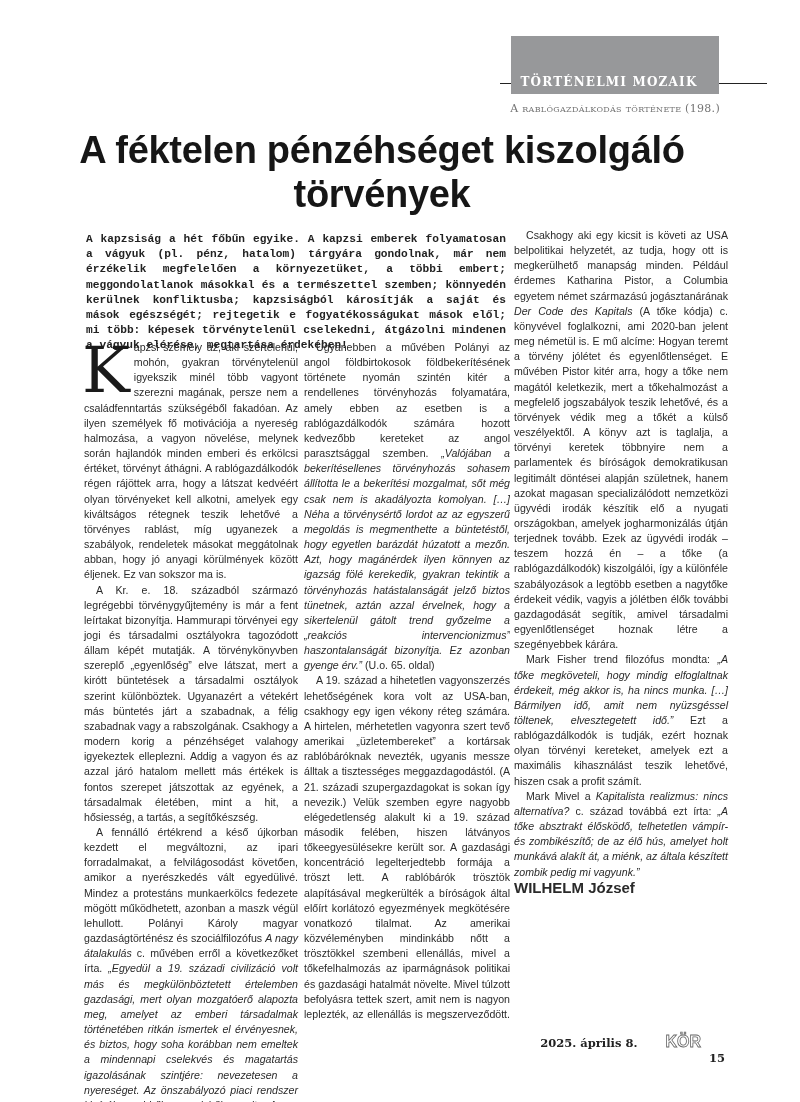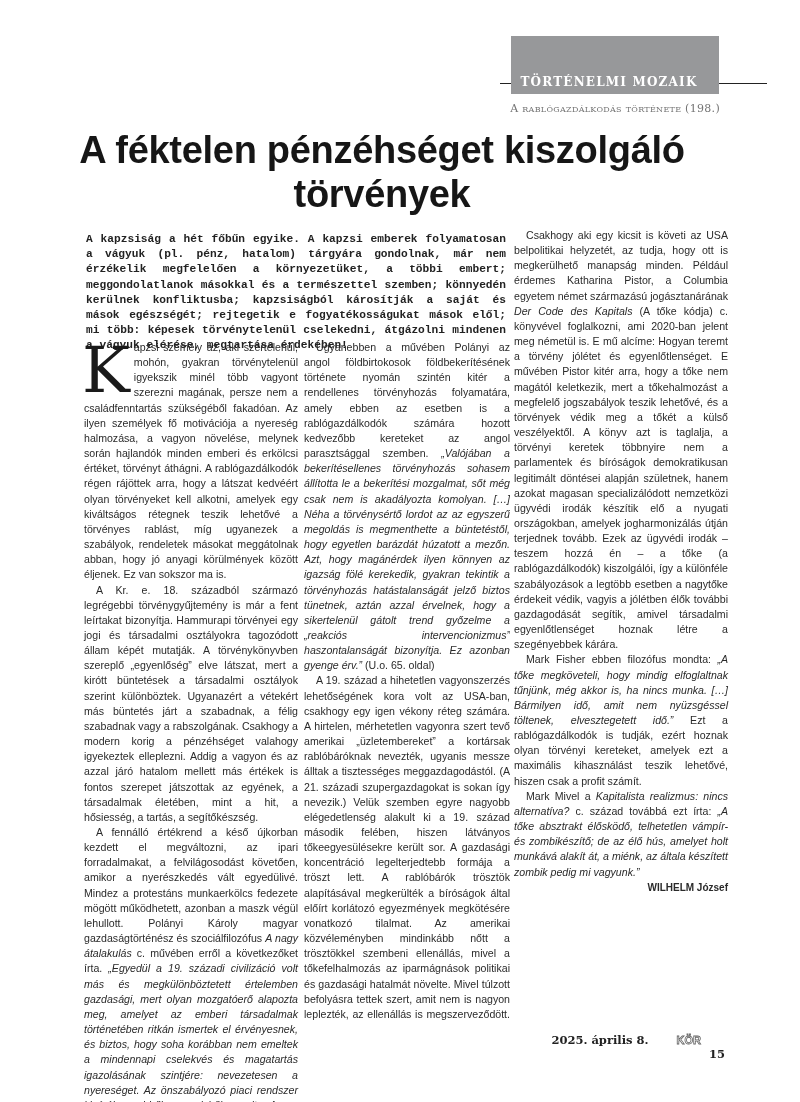--- a/index.html
+++ b/index.html
@@ -12,23 +12,23 @@
   .headline { position: absolute; left: 62px; top: 128px; width: 640px; text-align: center; font-family: "Liberation Sans", sans-serif; font-weight: bold; font-size: 38px; line-height: 44px; color: #161616; letter-spacing: -0.3px; }
   .lead { position: absolute; left: 86px; top: 232px; width: 420px; font-family: Liberation Mono, monospace; font-weight: bold; font-size: 11.2px; line-height: 15.2px; text-align: justify; color: #222; }
   .col { position: absolute; font-family: "Liberation Sans", sans-serif; font-size: 10.6px; line-height: 15.15px; text-align: justify; color: #2a2a2a; }
   .col p { margin: 0; text-indent: 12px; }
   .col p.noindent { text-indent: 0; }
   .col i { font-style: italic; }
   .col1 { left: 84px; top: 340px; width: 214px; }
   .col2 { left: 304px; top: 340px; width: 206px; }
   .col3 { left: 514px; top: 232px; width: 214px; }
   .dropcap { float: left; font-family: "DejaVu Serif", serif; font-size: 64px; line-height: 56px; margin: 2px 4px 0 -2px; color: #1a1a1a; }
-  .signature { text-align: right; font-weight: bold; font-size: 10px; margin-top: 4px; text-indent: 0 !important; }
+  .signature { text-align: left; font-weight: bold; font-size: 15px; margin-top: 4px; text-indent: 0 !important; }
   .footer { position: absolute; left: 535px; top: 1033px; width: 190px; text-align: right; font-family: "DejaVu Serif", serif; font-weight: bold; font-size: 11.5px; color: #222; }
-  .footer .logo { display: inline-block; color: #fff; -webkit-text-stroke: 0.8px #666; font-family: "Liberation Sans", sans-serif; font-weight: bold; font-size: 11px; margin: 0 24px; }
+  .footer .logo { display: inline-block; color: #fff; -webkit-text-stroke: 0.8px #666; font-family: "Liberation Sans", sans-serif; font-weight: bold; font-size: 16px; margin: 0 24px; }
 </style>
 </head>
 <body>
 
 <div class="section-tab"></div>
 <div class="rule-left"></div>
 <div class="rule-right"></div>
 <div class="section-label">TÖRTÉNELMI MOZAIK</div>
 
 <div class="series-title">A rablógazdálkodás története (198.)</div>
@@ -48,21 +48,21 @@
 <div class="col col3">
 </div>
 
 <div class="col" style="left:304px; top:340px; width:206px; height:680px; overflow:hidden;">
   <p><span>Ugyanebben a művében Polányi az angol földbirtokosok földbekerítésének története nyomán szintén kitér a rendellenes törvényhozás folyamatára, amely ebben az esetben is a rablógazdálkodók számára hozott kedvezőbb kereteket az angol parasztsággal szemben. </span><i>„Valójában a bekerítésellenes törvényhozás sohasem állította le a bekerítési mozgalmat, sőt még csak nem is akadályozta komolyan. […] Néha a törvénysértő lordot az az egyszerű megoldás is megmenthette a büntetéstől, hogy egyetlen barázdát húzatott a mezőn. Azt, hogy magánérdek ilyen könnyen az igazság fölé kerekedik, gyakran tekintik a törvényhozás hatástalanságát jelző biztos tünetnek, aztán azzal érvelnek, hogy a sikertelenül gátolt trend győzelme a „reakciós intervencionizmus” haszontalanságát bizonyítja. Ez azonban gyenge érv.”</i><span> (U.o. 65. oldal)</span></p>
   <p>A 19. század a hihetetlen vagyonszerzés lehetőségének kora volt az USA-ban, csakhogy egy igen vékony réteg számára. A hirtelen, mérhetetlen vagyonra szert tevő amerikai „üzletembereket” a kortársak rablóbáróknak nevezték, ugyanis messze álltak a tisztességes meggazdagodástól. (A 21. századi szupergazdagokat is sokan így nevezik.) Velük szemben egyre nagyobb elégedetlenség alakult ki a 19. század második felében, hiszen látványos tőkeegyesülésekre került sor. A gazdasági koncentráció legelterjedtebb formája a tröszt lett. A rablóbárók trösztök alapításával megkerülték a bíróságok által előírt korlátozó egyezmények megkötésére vonatkozó tilalmat. Az amerikai közvéleményben mindinkább nőtt a trösztökkel szembeni ellenállás, mivel a tőkefelhalmozás az iparmágnások politikai és gazdasági hatalmát növelte. Mivel túlzott befolyásra tettek szert, amit nem is nagyon leplezték, az ellenállás is megszerveződött. John Sherman szenátor törvényt javasolt az USA kongresszusában, amely megtiltotta a monopóliumokat és a kereskedelmi kiskapukat. A Sherman-törvény 1. cikkelye illegálisnak nyilvánított minden olyan szerződést, tröszt formájában létrejött egyesületet vagy bármilyen titkos megállapodást, amely korlátozta a forgalmat vagy kereskedelmet úgy belföldi, mint külföldi viszonylatban. A 2. cikkely előírta a monopolizálás vagy monopolizálási kísérlet tilalmát, valamint a monopolizálását célzó társulást vagy összejátszást.</p>
 </div>
 
 <div class="col" style="left:514px; top:228px; width:214px;">
   <p><span>Csakhogy aki egy kicsit is követi az USA belpolitikai helyzetét, az tudja, hogy ott is megkerülhető manapság minden. Például érdemes Katharina Pistor, a Columbia egyetem német származású jogásztanárának </span><i>Der Code des Kapitals</i><span> (A tőke kódja) c. könyvével foglalkozni, ami 2020-ban jelent meg németül is. E mű alcíme: Hogyan teremt a törvény jólétet és egyenlőtlenséget. E művében Pistor kitér arra, hogy a tőke nem magától keletkezik, mert a tőkehalmozást a megfelelő jogszabályok teszik lehetővé, és a törvények védik meg a tőkét a külső veszélyektől. A könyv azt is taglalja, a törvényi keretek többnyire nem a parlamentek és bíróságok demokratikusan legitimált döntései alapján születnek, hanem azokat magasan specializálódott nemzetközi ügyvédi irodák készítik elő a nyugati országokban, amelyek jogharmonizálás útján terjednek tovább. Ezek az ügyvédi irodák – teszem hozzá én – a tőke (a rablógazdálkodók) kiszolgálói, így a különféle szabályozások a legtöbb esetben a nagytőke érdekeit védik, vagyis a jólétben élők további gazdagodását segítik, amivel társadalmi egyenlőtlenséget hoznak létre a szegényebbek kárára.</span></p>
-  <p><span>Mark Fisher ebben filozófus mondta: </span><i>„A tőke megköveteli, hogy mindig elfoglaltnak tűnjünk, még akkor is, ha nincs munka. […] Bármilyen idő, amit nem nyüzsgéssel töltenek, elvesztegetett idő.”</i><span> Ezt a rablógazdálkodók is tudják, ezért hoznak olyan törvényi kereteket, amelyek ezt a maximális kihasználást teszik lehetővé, hiszen csak a profit számít.</span></p>
+  <p><span>Mark Fisher trend filozófus mondta: </span><i>„A tőke megköveteli, hogy mindig elfoglaltnak érdekeit, még akkor is, ha nincs munka. […] Bármilyen idő, amit nem nyüzsgéssel töltenek, elvesztegetett idő.”</i><span> Ezt a rablógazdálkodók is tudják, ezért hoznak olyan törvényi kereteket, amelyek ezt a maximális kihasználást teszik lehetővé, hiszen csak a profit számít.</span></p>
   <p><span>Mark Mivel a </span><i>Kapitalista realizmus: nincs alternatíva?</i><span> c. század továbbá ezt írta: </span><i>„A tőke absztrakt élősködő, telhetetlen vámpír- és zombikészítő; de az élő hús, amelyet holt munkává alakít át, a miénk, az általa készített zombik pedig mi vagyunk.”</i></p>
   <p class="signature">WILHELM József</p>
 </div>
 
 <div class="footer">
   <span>2025. április 8.</span>
   <span class="logo">KÖR</span>
   <span>15</span>
 </div>
 

